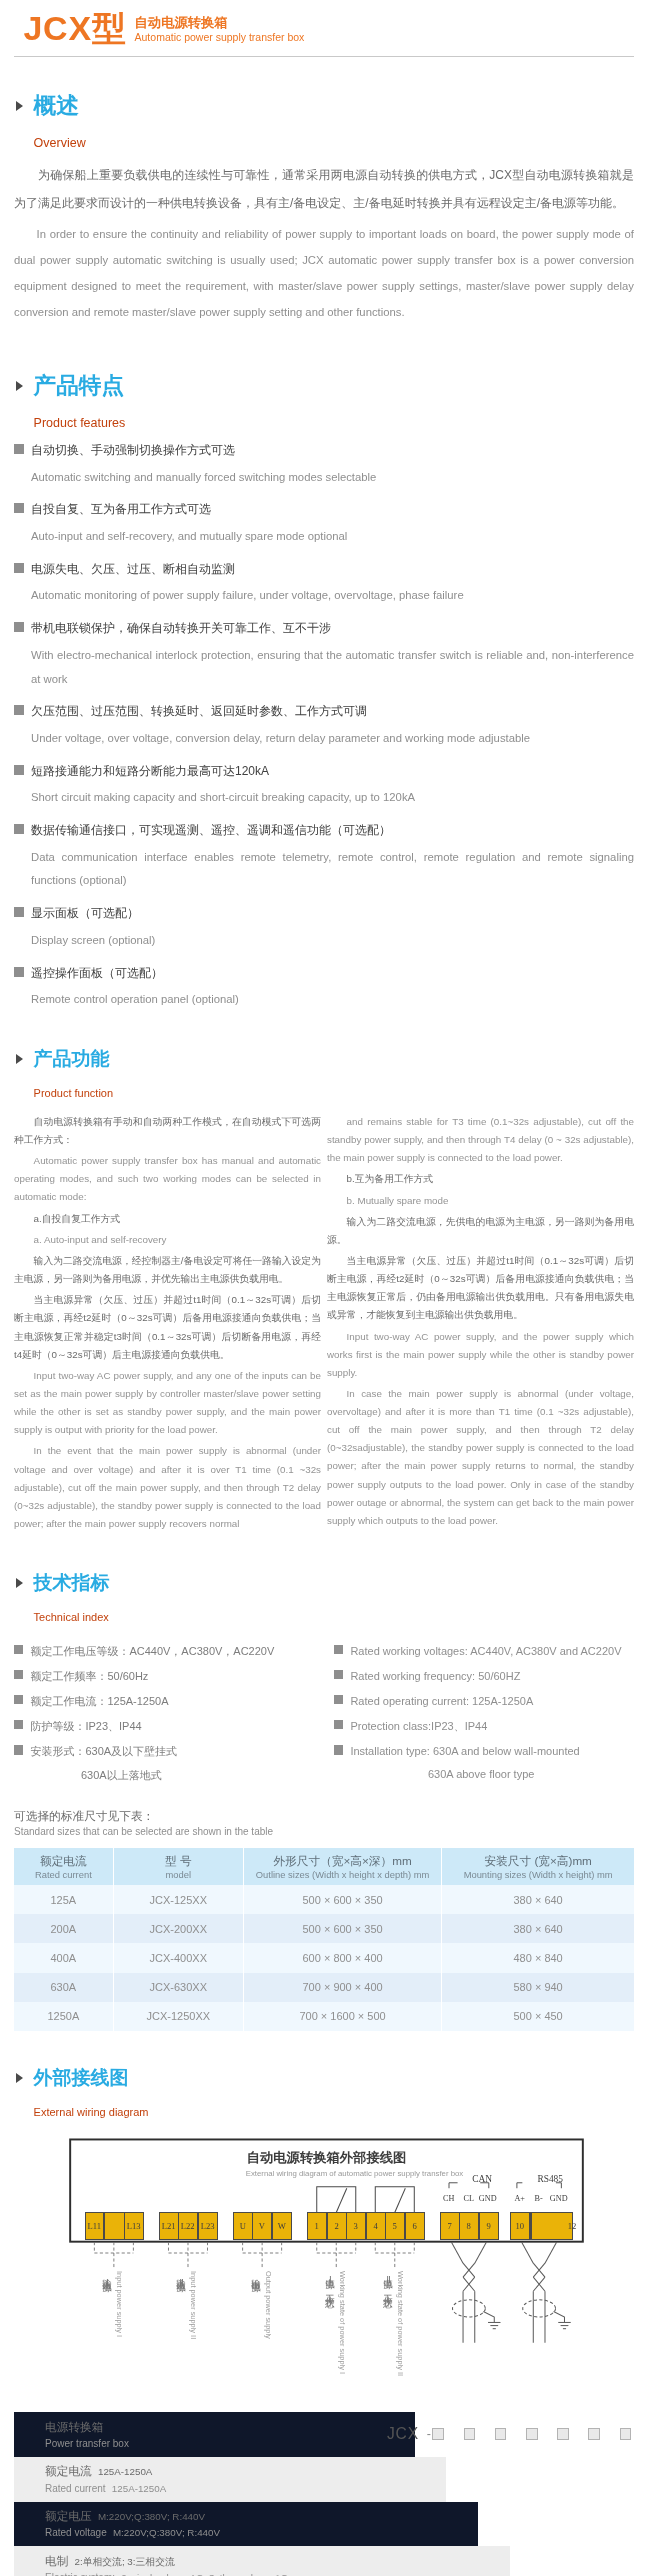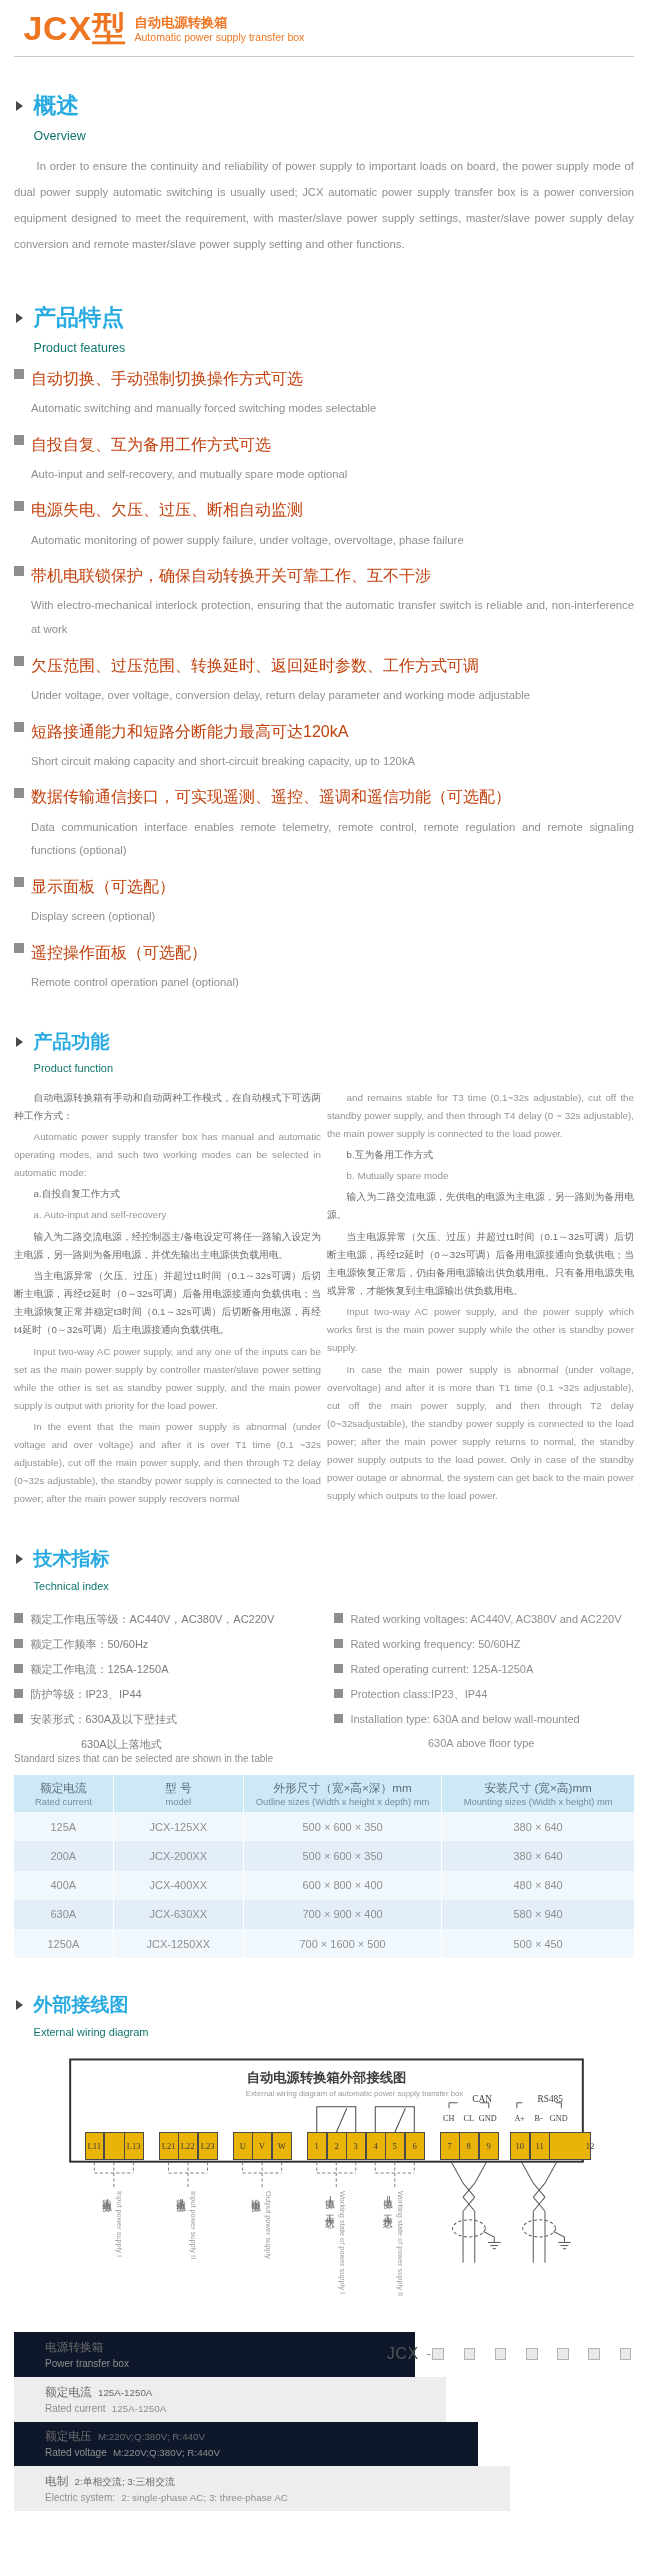--- a/index.html
+++ b/index.html
@@ -13,31 +13,31 @@
   .hdr-cn{color:#ee7623;font-size:13.3px;font-weight:bold;line-height:1.3;}
   .hdr-en{color:#ee7623;font-size:10.5px;line-height:1.3;}
   .hdr-rule{border:none;border-top:0.8px solid #c9c9c9;margin:11px 0 0 0;}
 
   
   .sec-head{display:flex;align-items:flex-start;margin:36px 0 11px 1.6px;}
   .tri{width:0;height:0;border-left:7.8px solid #4a4a4a;border-top:5.5px solid transparent;
        border-bottom:5.5px solid transparent;margin:7.8px 11px 0 0;flex:0 0 auto;}
   .sec-head.sm .tri{margin-top:6.2px;border-left-width:7px;}
   .sec-titles h2{margin:0;color:#29abe2;font-size:22.6px;font-weight:bold;line-height:1.15;}
-  .sec-titles .sub{color:#0f766e;font-size:12.5px;margin-top:10px;}
+  .sec-titles .sub{color:#c2410c;font-size:12.5px;margin-top:17px;}
   .sec-head.sm .sec-titles h2{font-size:19px;}
   .sec-head.sm .sec-titles .sub{font-size:11px;}
 
   
   .p-cn{color:#6b6b6b;font-size:12px;line-height:2.35;text-align:justify;text-indent:2em;margin:4.7px 0;}
   .p-en{color:#8f8f8f;font-size:11.3px;line-height:2.3;text-align:justify;text-indent:2em;margin:4.7px 0;}
 
   
   .feat{margin:11px 0;}
-  .feat-cn{color:#c2410c;font-size:16px;line-height:1.6;display:flex;align-items:flex-start;}
+  .feat-cn{color:#404040;font-size:12px;line-height:1.6;display:flex;align-items:flex-start;}
   .sq{flex:0 0 auto;width:10px;height:10px;background:#8e8e8e;margin:3.1px 7px 0 0;}
   .feat-en{color:#8f8f8f;font-size:11.3px;line-height:2.1;margin:5.5px 0 0 17px;text-align:justify;}
 
   
   .cols{display:flex;gap:6px;margin-top:4.7px;}
   .col{flex:1 1 0;}
   .col .cn{color:#6b6b6b;font-size:9.8px;line-height:1.85;text-align:justify;text-indent:2em;margin:3.1px 0;}
   .col .en{color:#949494;font-size:9.8px;line-height:1.85;text-align:justify;text-indent:2em;margin:3.1px 0;}
 
   
@@ -112,20 +112,21 @@
   <hr class="hdr-rule">
 
   <div>
     <div class="sec-head">
       <span class="tri"></span>
       <div class="sec-titles">
         <h2>概述</h2>
         <div class="sub">Overview</div>
       </div>
     </div>
+    <p class="p-cn">为确保船上重要负载供电的连续性与可靠性，通常采用两电源自动转换的供电方式，JCX型自动电源转换箱就是为了满足此要求而设计的一种供电转换设备，具有主/备电设定、主/备电延时转换并具有远程设定主/备电源等功能。</p>
     <p class="p-en">In order to ensure the continuity and reliability of power supply to important loads on board, the power supply mode of dual power supply automatic switching is usually used; JCX automatic power supply transfer box is a power conversion equipment designed to meet the requirement, with master/slave power supply settings, master/slave power supply delay conversion and remote master/slave power supply setting and other functions.</p>
   </div>
 
   <div>
     <div class="sec-head" style="margin-top:47px;">
       <span class="tri"></span>
       <div class="sec-titles">
         <h2>产品特点</h2>
         <div class="sub">Product features</div>
       </div>
@@ -277,20 +278,21 @@
             <span>Protection class:IP23、IP44</span>
           </div>
         <div class="titem">
             <span class="sq"></span>
             <span>Installation type: 630A and below wall-mounted</span>
           </div>
         <div class="tcont">630A above floor type</div>
       </div>
     </div>
 
+    <div class="sizes-intro-cn">可选择的标准尺寸见下表：</div>
     <div class="sizes-intro-en">Standard sizes that can be selected are shown in the table</div>
 
     <table class="sizes">
       <thead>
         <tr>
           <th class="szc">
               <span class="hcn">额定电流</span>
               <span class="hen">Rated current</span>
             </th>
           <th class="szm">
@@ -457,21 +459,21 @@
       <span class="term" style="left:258px;">2</span>
       <span class="term" style="left:277px;">3</span>
       <span class="term" style="left:297px;">4</span>
       <span class="term" style="left:316px;">5</span>
       <span class="term" style="left:336px;">6</span>
       <span class="term" style="left:371px;">7</span>
       <span class="term" style="left:390px;">8</span>
       <span class="term" style="left:410px;">9</span>
       <span class="term" style="left:441px;">10</span>
       <span class="term" style="left:461px;">11</span>
-      <span class="term" style="left:480px;padding-left:40px;">12</span>
+      <span class="term" style="left:462px;padding-left:40px;">12</span>
 
       <div class="glabel" style="left:31px;">
         <span class="vcn">输入电源Ⅰ</span>
         <span class="ven">Input power supply I</span>
       </div>
       <div class="glabel" style="left:105px;">
         <span class="vcn">输入电源Ⅱ</span>
         <span class="ven">Input power supply II</span>
       </div>
       <div class="glabel" style="left:180px;">

